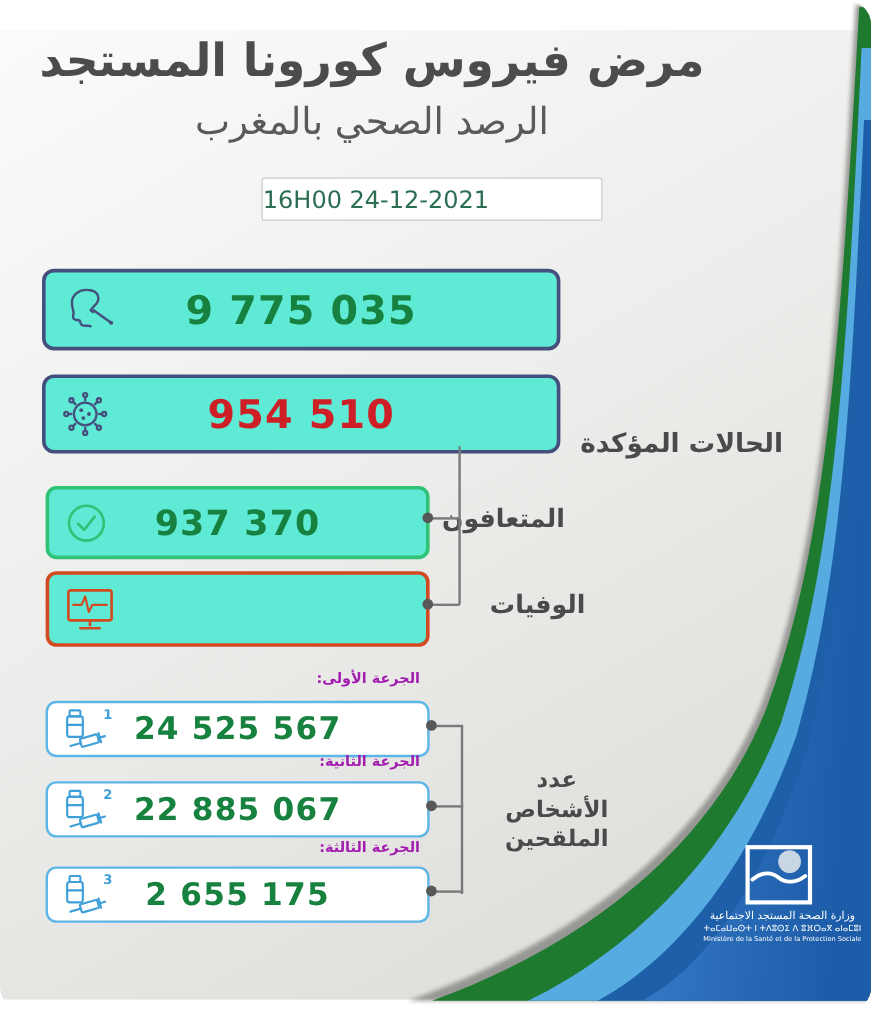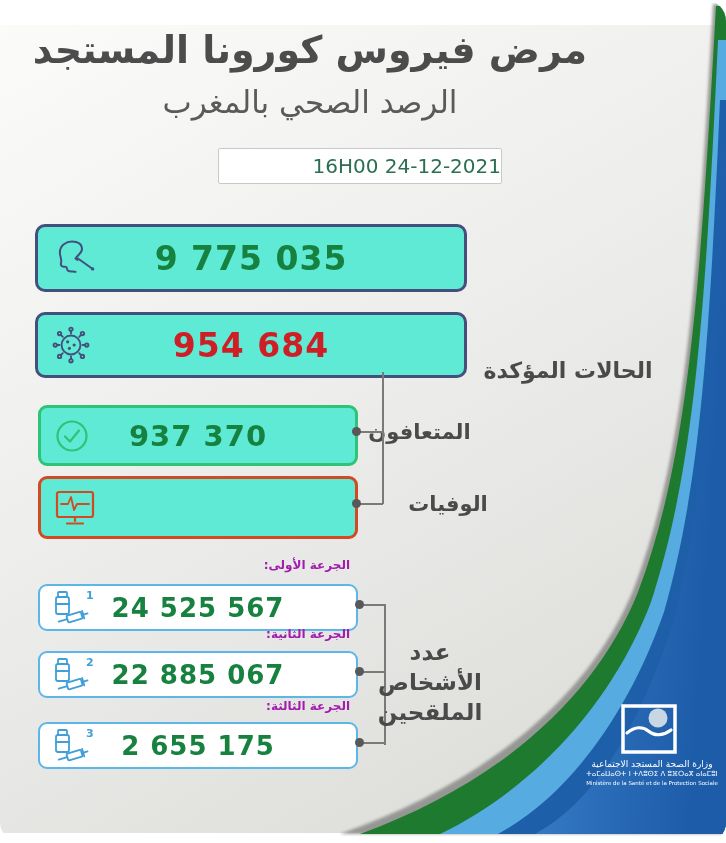--- a/index.html
+++ b/index.html
@@ -8,21 +8,21 @@
   .slide{position:absolute;left:0;top:25px;width:726px;height:808px;
          background:linear-gradient(150deg,#fbfbfa 0%,#ededeb 45%,#d9d9d6 100%);}
   svg.swoosh{position:absolute;left:0;top:0;}
 
   .title1{position:absolute;top:28px;left:10px;width:600px;text-align:center;direction:rtl;
           font-size:38px;font-weight:bold;color:#4c4c4c;}
   .title2{position:absolute;top:84px;left:10px;width:600px;text-align:center;direction:rtl;
           font-size:31px;font-weight:400;color:#5a5a5a;}
   .datebox{position:absolute;top:148px;left:218px;width:282px;height:34px;background:#fff;
            border:1px solid #c9c9c9;border-radius:2px;display:flex;align-items:center;
-           justify-content:flex-end;font-size:20px;color:var(--date-text);}
+           justify-content:flex-start;font-size:20px;color:var(--date-text);}
 
   .statbox{position:absolute;background:#5eead4;display:flex;align-items:center;justify-content:center;}
   .statbox .icon{position:absolute;left:12px;top:50%;transform:translateY(-50%);display:flex;}
   .statbox .num{font-weight:bold;letter-spacing:1px;}
   #tests-box{left:35px;top:224px;width:426px;height:62px;border:3px solid var(--accent-navy);border-radius:10px;}
   #confirmed-box{left:35px;top:312px;width:426px;height:60px;border:3px solid var(--accent-navy);border-radius:10px;}
   #recovered-box{left:38px;top:405px;width:314px;height:55px;border:3px solid var(--recovered-border);border-radius:9px;}
   #deaths-box{left:38px;top:476px;width:314px;height:57px;border:3px solid var(--deaths-border);border-radius:9px;}
   #tests-box .num{font-size:33px;color:var(--green-number);}
   #confirmed-box .num{font-size:33px;color:var(--red-number);}
@@ -43,22 +43,22 @@
   #dose2-label{right:376px;top:627px;}
   #dose3-label{right:376px;top:699px;}
   .dosebox{position:absolute;left:38px;width:316px;height:43px;background:#fff;
            border:2.5px solid var(--vaccine-border);border-radius:9px;
            display:flex;align-items:center;justify-content:center;}
   #dose1-box{top:584px;} #dose2-box{top:651px;} #dose3-box{top:722px;}
   .dosebox .num{font-size:26px;font-weight:bold;letter-spacing:1px;color:var(--green-number);}
   .dosebox .icon{position:absolute;left:7px;top:1px;}
   .dose-badge{position:absolute;left:46px;top:3px;font-size:11px;font-weight:bold;color:var(--vaccine-icon);}
 
-  #vax-group-label{position:absolute;left:370px;top:638px;width:120px;text-align:center;direction:rtl;
-                   font-size:23px;font-weight:bold;color:#4a4a4a;line-height:1.3;}
+  #vax-group-label{position:absolute;left:404px;top:638px;width:120px;text-align:center;direction:rtl;
+                   font-size:19px;font-weight:bold;color:#4a4a4a;line-height:1.3;}
 
   #logo{position:absolute;left:620px;top:703px;}
   #logo-text{position:absolute;left:585px;top:759px;width:134px;text-align:center;color:#fff;}
   .lt-ar{font-size:9px;direction:rtl;white-space:nowrap;}
   .lt-tz{font-size:7px;margin-top:1px;white-space:nowrap;}
   .lt-fr{font-size:5.5px;margin-top:2px;white-space:nowrap;}
 </style>
 </head>
 <body>
 
@@ -120,21 +120,21 @@
           <circle cx="9.1" cy="9.1" r="1.6"></circle>
         <line x1="20" y1="9" x2="20" y2="6.5"></line>
           <circle cx="20" cy="5" r="1.6"></circle>
         <line x1="27.8" y1="12.2" x2="29.6" y2="10.4"></line>
           <circle cx="30.9" cy="9.1" r="1.6"></circle>
         <circle cx="16.8" cy="17" r="1.5" fill="#454f7d" stroke="none"></circle>
         <circle cx="23" cy="20" r="1.5" fill="#454f7d" stroke="none"></circle>
         <circle cx="18.5" cy="23.2" r="1.5" fill="#454f7d" stroke="none"></circle>
       </svg>
     </span>
-    <span class="num">954 684</span>
+    <span class="num">954 510</span>
   </div>
   <div class="row-label" id="confirmed-label">الحالات المؤكدة</div>
 
   <div class="statbox" id="recovered-box">
     <span class="icon">
       <svg width="38" height="38" viewBox="0 0 38 38" fill="none" stroke="#2fc377" stroke-width="2.2" stroke-linecap="round" stroke-linejoin="round">
         <circle cx="19" cy="19" r="14.5"></circle>
         <polyline points="12,19.5 17,24.5 26,13.5"></polyline>
       </svg>
     </span>

